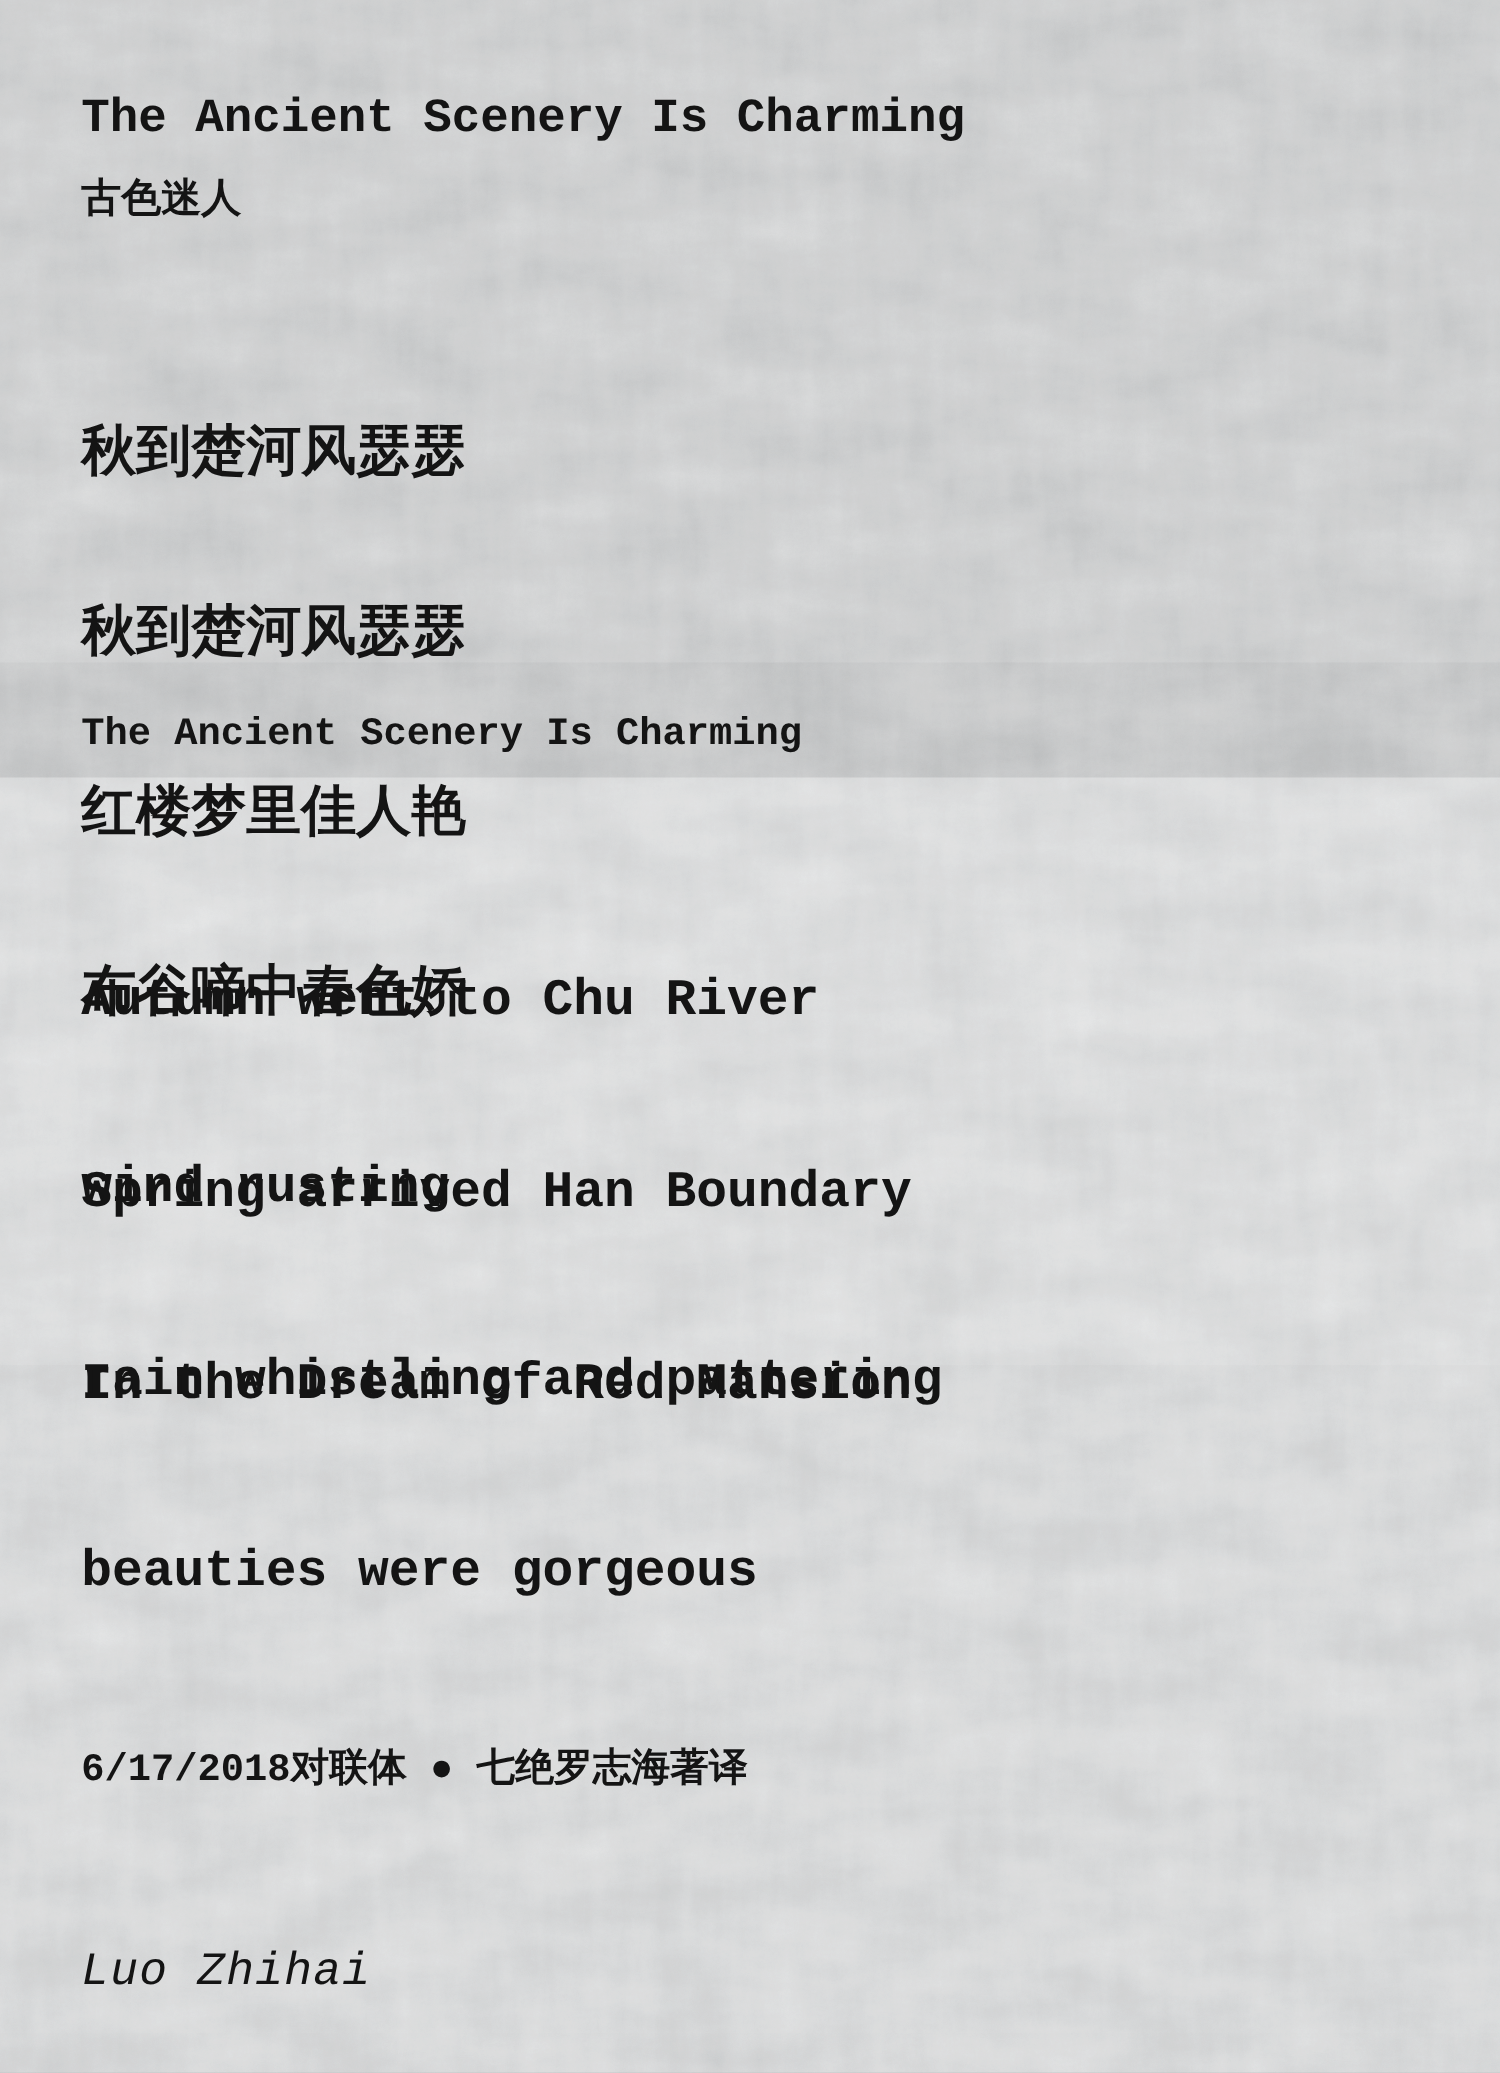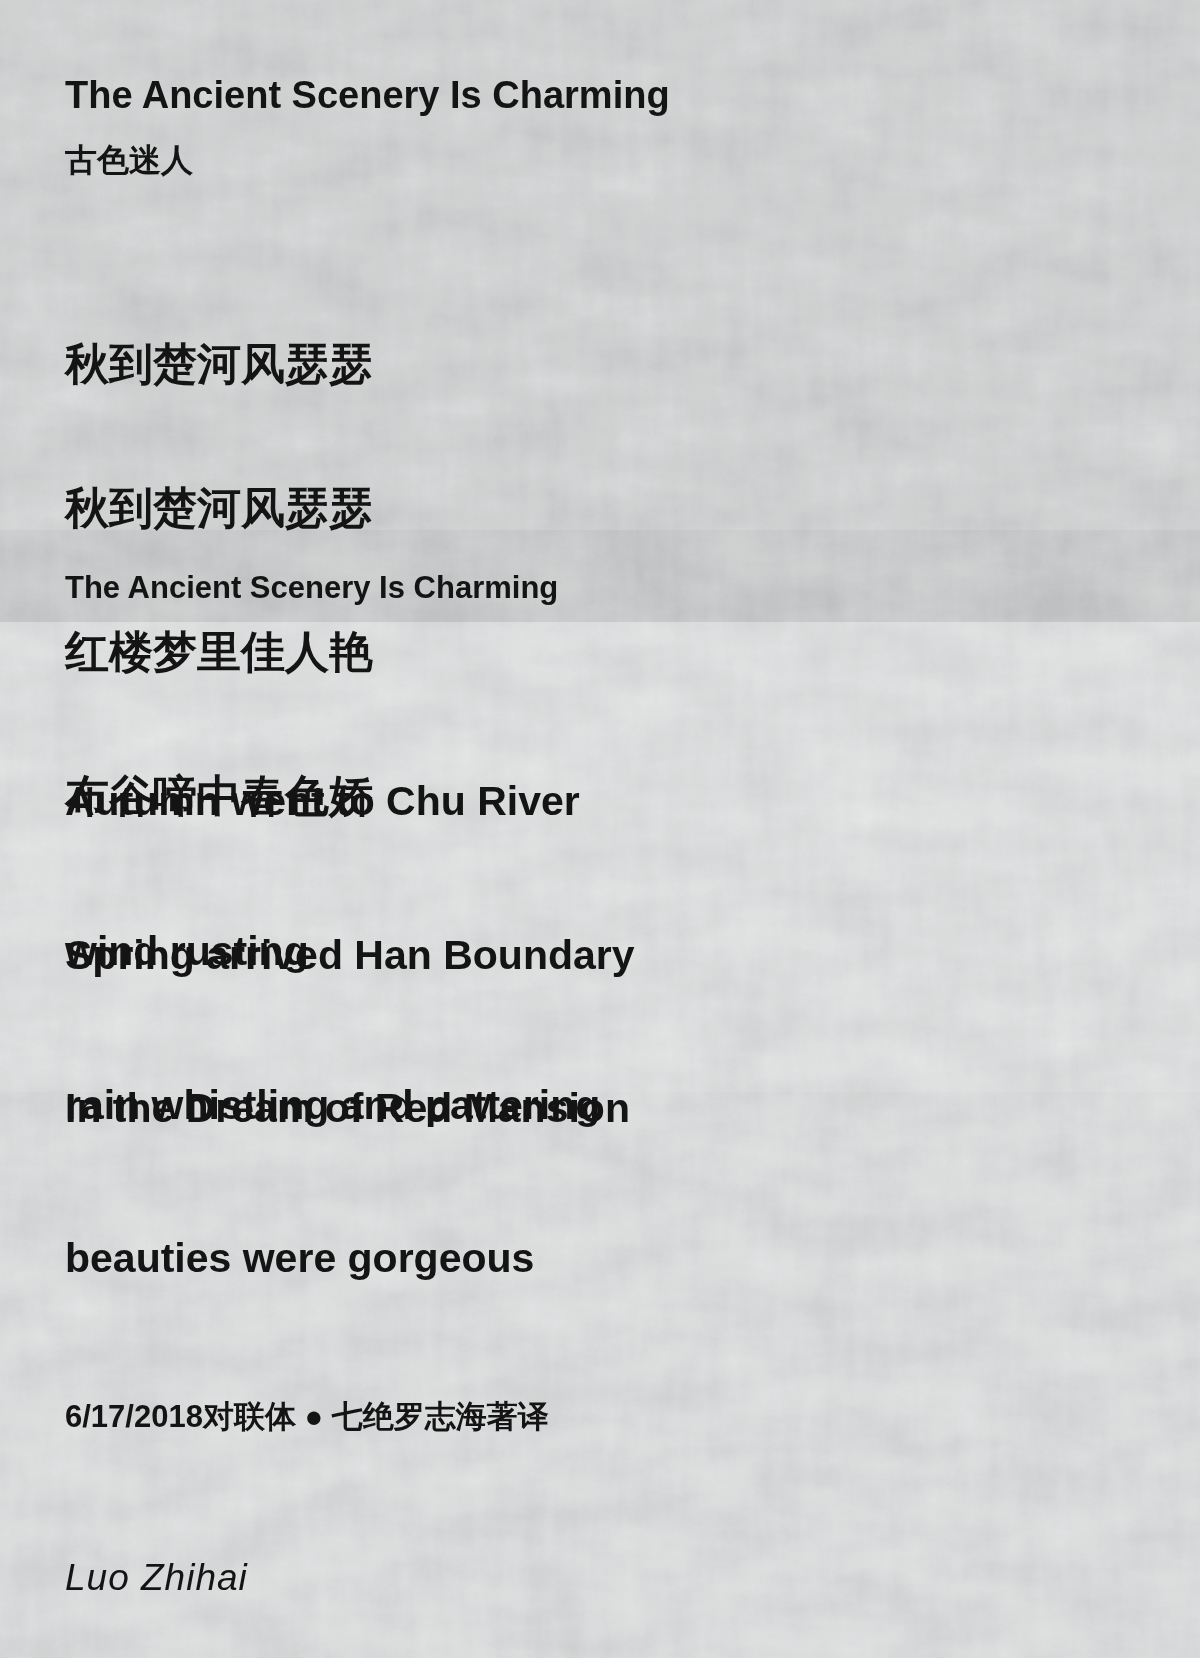--- a/index.html
+++ b/index.html
@@ -5,21 +5,21 @@
   html, body { margin: 0; padding: 0; }
   body {
     width: 1200px; height: 1658px;
     font-family: "Liberation Sans", "DejaVu Sans", sans-serif;
     background: #c6c8c9;
     position: relative;
     overflow: hidden;
   }
   .page {
     position: absolute; inset: 0;
-    width: 1200px; height: 1658px;
+    width: 1200px; height: 1658px; font-family: Liberation Mono, monospace;
   }
   .bg {
     position: absolute; inset: 0; z-index: 0;
     display: block;
   }
   .content {
     position: absolute; inset: 0; z-index: 1;
     color: #141414;
   }
   .abs { position: absolute; left: 65px; white-space: pre; }

